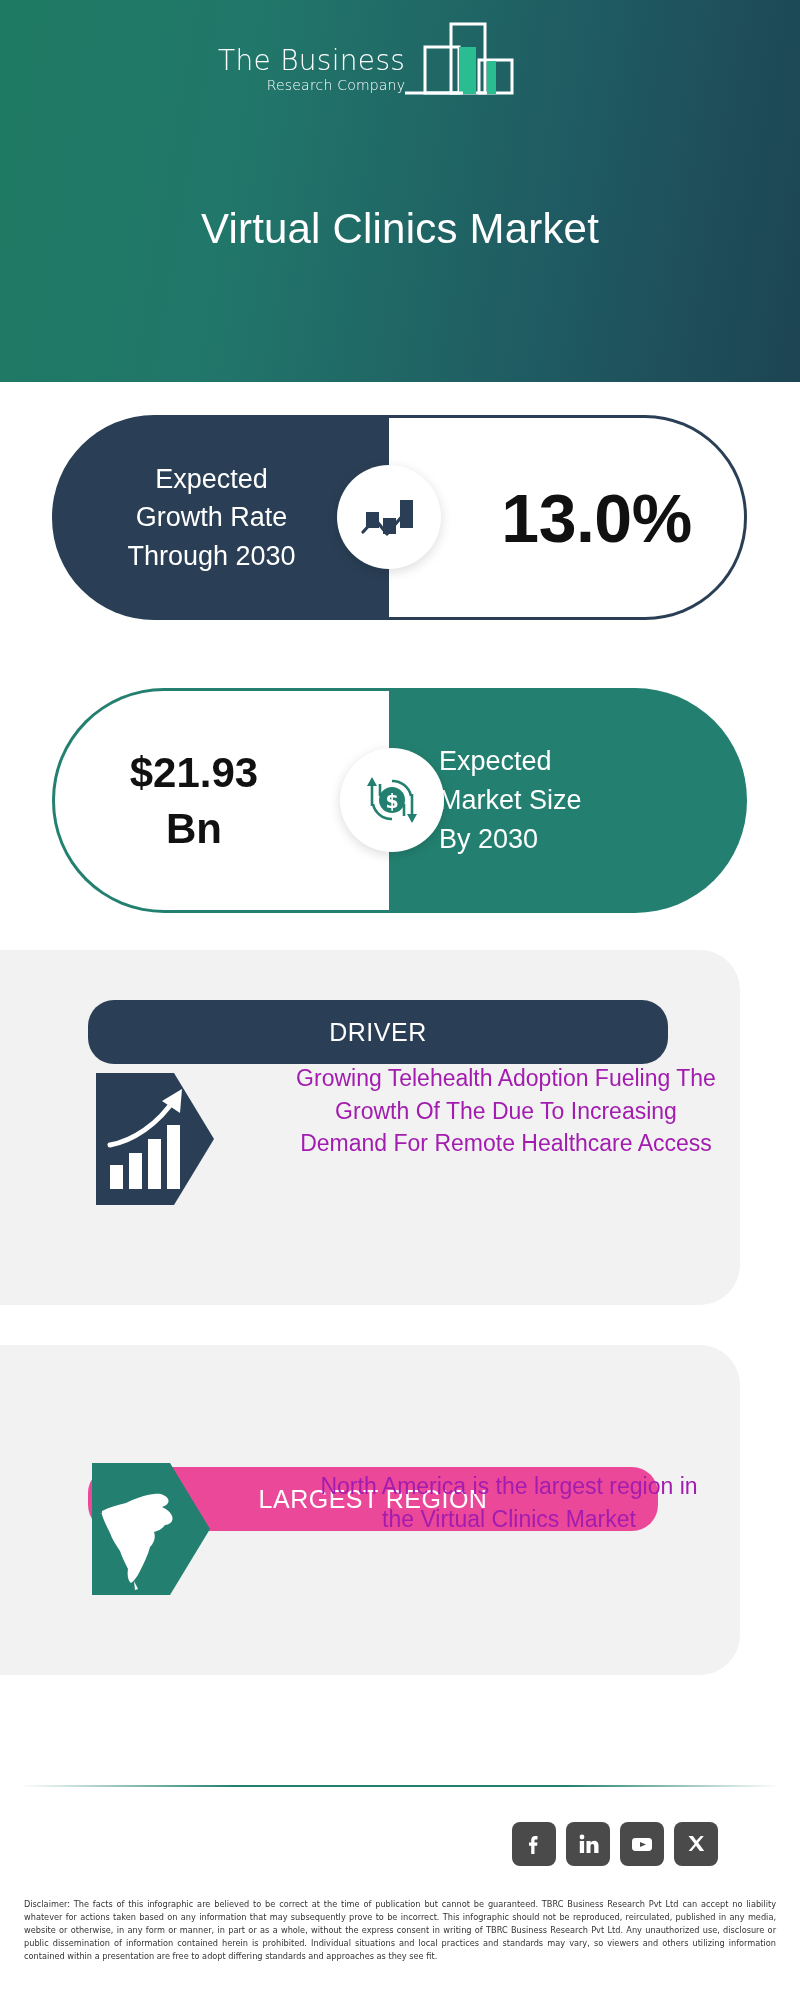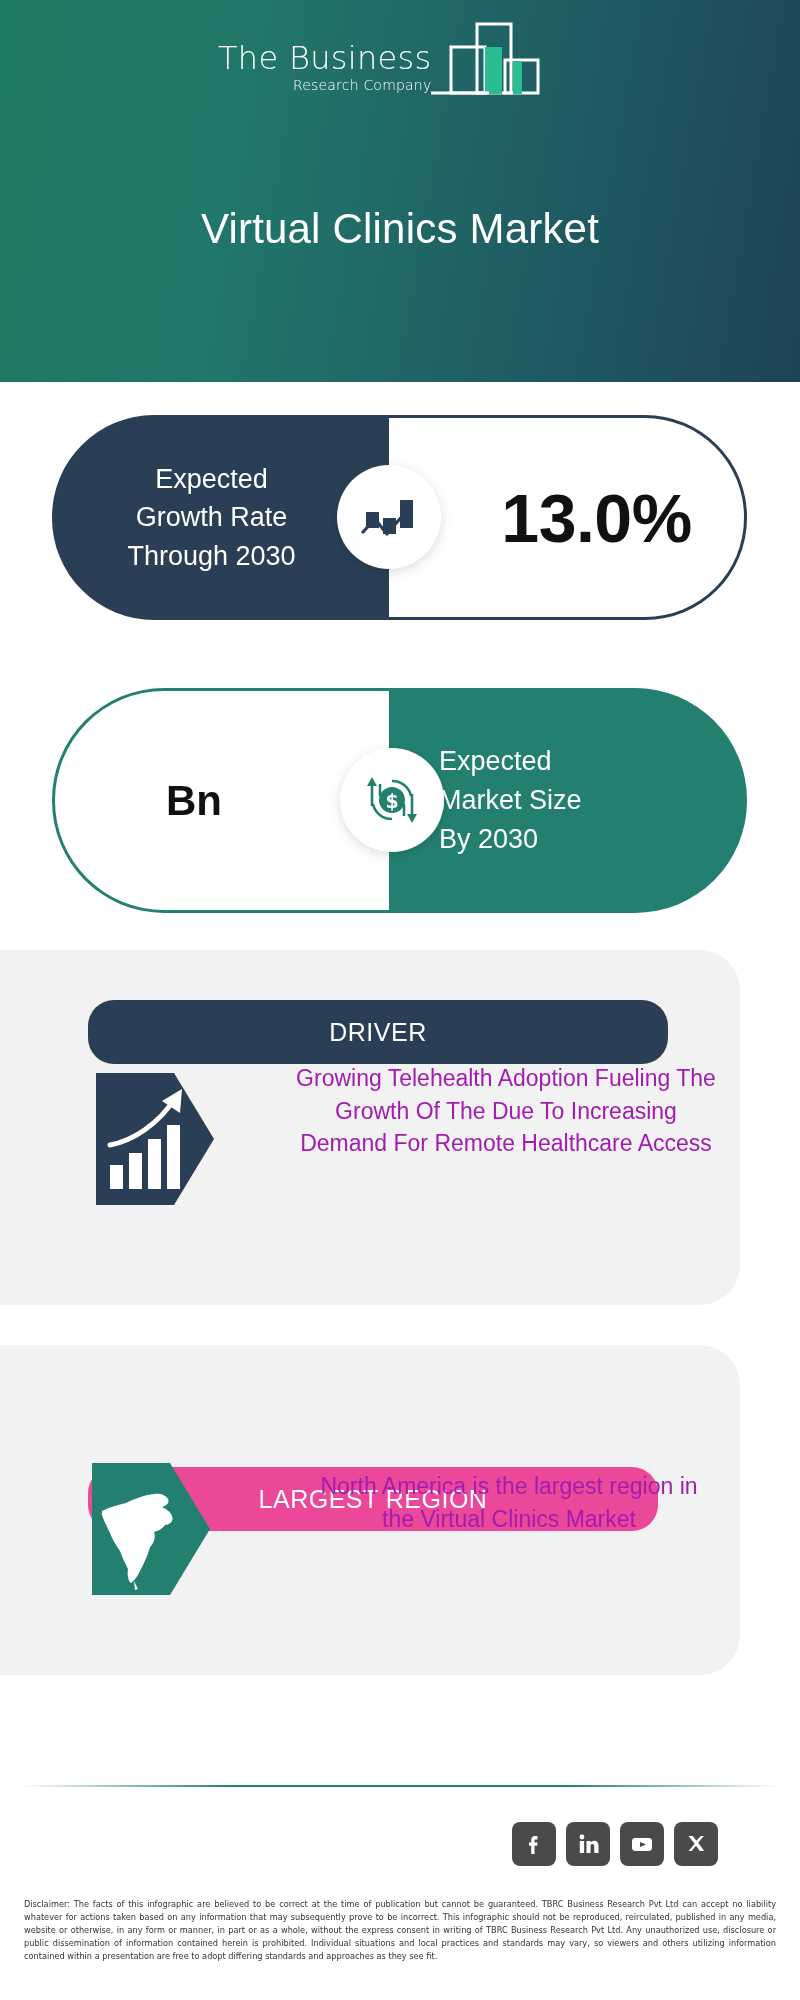--- a/index.html
+++ b/index.html
@@ -34,21 +34,21 @@
     height: 78px;
   }
   .logo-text {
     display: flex;
     flex-direction: column;
     align-items: flex-end;
     padding-bottom: 6px;
   }
   .logo-line1 {
     color: #ffffff;
-    font-size: 32px;
+    font-size: 28px;
     letter-spacing: 0.3px;
     line-height: 1.05;
     font-family: "DejaVu Sans", sans-serif;
     font-weight: 300;
   }
   .logo-line2 {
     color: #ffffff;
     font-size: 14px;
     letter-spacing: 0.2px;
     line-height: 1.3;
@@ -305,20 +305,21 @@
         <rect x="42" y="14" width="13" height="28" fill="#2a3f55"></rect>
         <polyline points="5,46 17,33 29,48 52,21" fill="none" stroke="#2a3f55" stroke-width="3.2" stroke-linejoin="round" stroke-linecap="round"></polyline>
         <polygon points="54,17 55,30 42,21" fill="#2a3f55"></polygon>
       </svg>
     </div>
   </div>
 
   <div class="stat2">
     <div class="stat2-left">
       <div class="stat2-value">
+        <div>$21.93</div>
         <div>Bn</div>
       </div>
     </div>
     <div class="stat2-right">
       <div class="stat2-right-text">
         <div>Expected</div>
         <div>Market Size</div>
         <div>By 2030</div>
       </div>
     </div>

